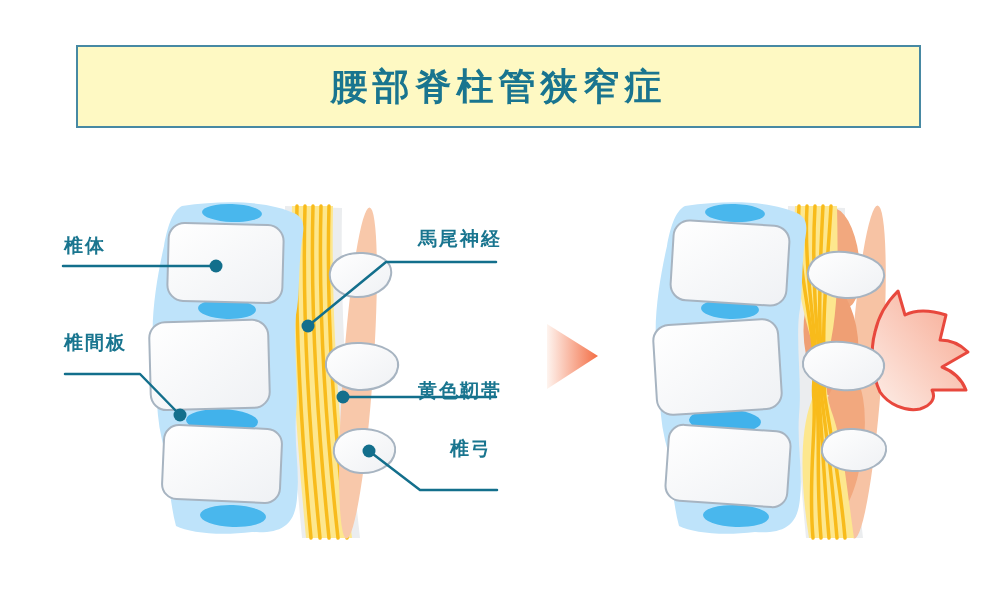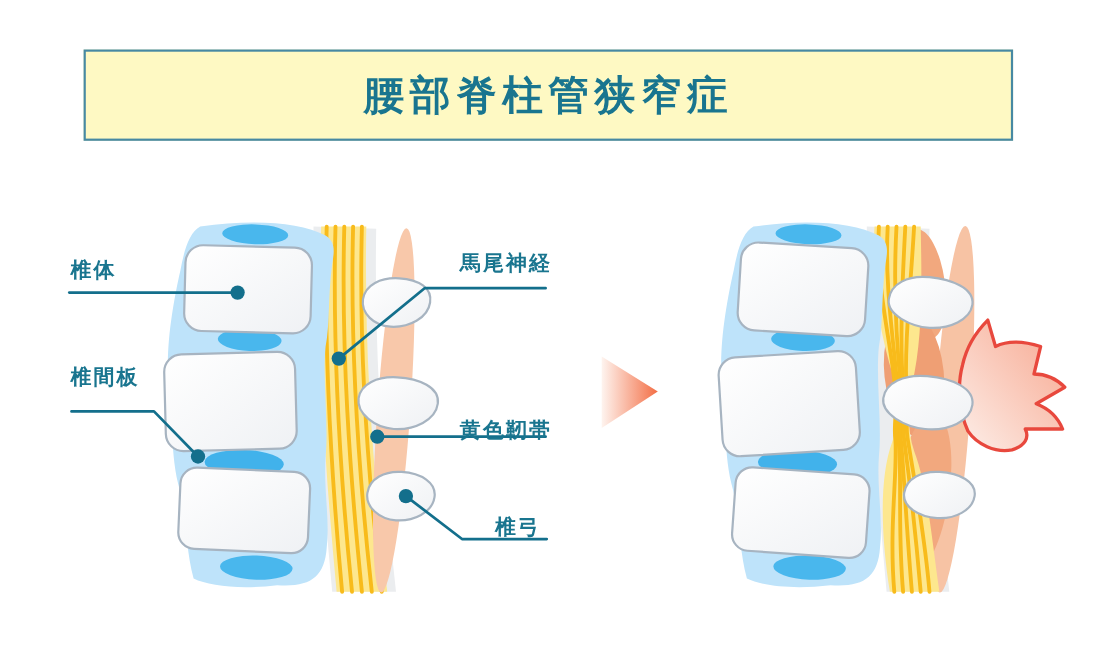--- a/index.html
+++ b/index.html
@@ -18,21 +18,21 @@
   }
   .illu{position:absolute;left:0;top:0;width:1000px;height:600px;}
   .label{
     position:absolute;font-size:19px;font-weight:bold;letter-spacing:2px;
     color:var(--accent-teal,#19758F);white-space:nowrap;
   }
   .lbl-vertebral-body{left:64px;top:233px;}
   .lbl-disc{left:64px;top:330px;}
   .lbl-cauda{left:418px;top:226px;}
   .lbl-ligament{left:418px;top:378px;}
-  .lbl-arch{left:450px;top:466px;}
+  .lbl-arch{left:450px;top:436px;}
   .leader{stroke:var(--leader-line,#136F8C);stroke-width:2.5;fill:none;stroke-linecap:round;stroke-linejoin:round;}
   .dot{fill:var(--leader-line,#136F8C);stroke:none;}
   .vert{fill:url(#gv);stroke:#A7B4C1;stroke-width:2;}
   .blob{fill:url(#gv);stroke:#A7B4C1;stroke-width:2;}
   .stripe{stroke:#F8BB1B;stroke-width:3.5;fill:none;stroke-linecap:round;}
 </style>
 </head>
 <body>
 
 <svg class="illu" viewBox="0 0 1000 600">

